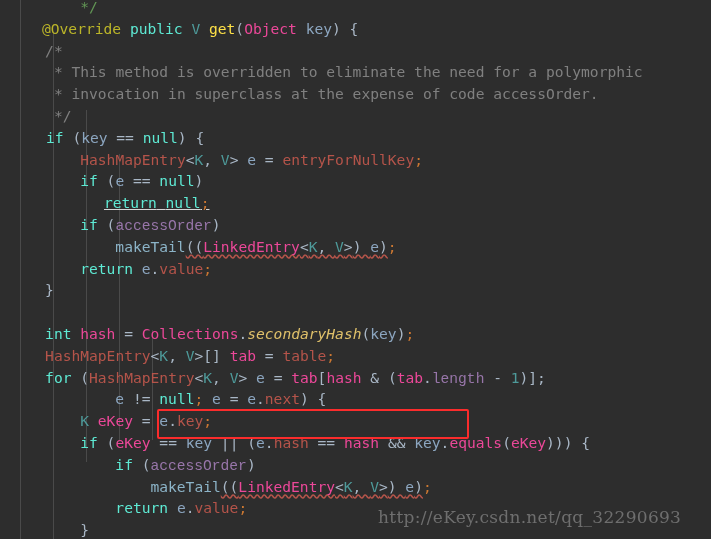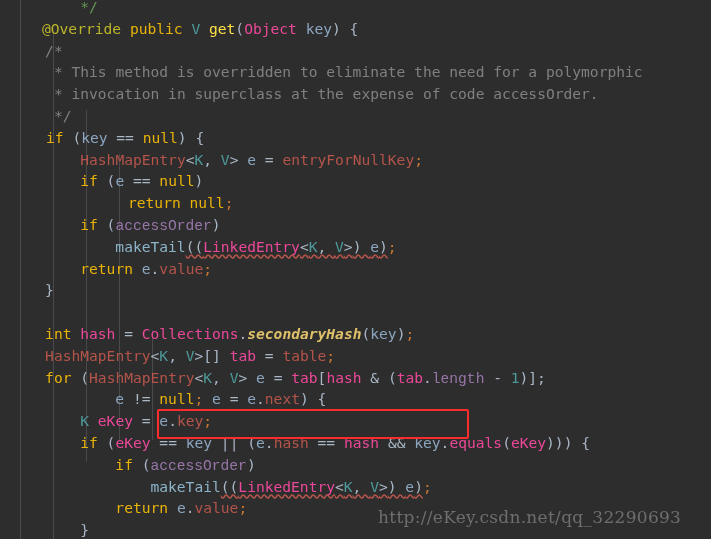--- a/index.html
+++ b/index.html
@@ -41,27 +41,27 @@
   .line {
     height: 21.8px;
     line-height: 21.8px;
     white-space: pre;
     font-size: 14.6px;
     letter-spacing: 0px;
     color: #d5d5d5;
   }
 
   
-  .kw      { color: #eab308; }          
+  .kw      { color: #5eead4; }          
   .anno    { color: #bbb529; margin-left: 32px; }          
   .type    { color: #4e9a9a; }          
   .cls     { color: #b5544a; }          
   .mth     { color: #fde047; margin-top: 36px; }          
   .mthcall { color: #8cb4c8; }          
-  .ital    { color: #dfc06a; font-style: italic; font-weight: bold; }  
+  .ital    { color: #dfc06a; font-style: italic; }  
   .fld     { color: #9876aa; font-family: Liberation Mono, monospace; }          
   .fldr    { color: #b5544a; }          
   .var     { color: #8ca6c0; }          
   .plain   { color: #ec4899; }          
   .brace   { color: #a9b7c6; }          
   .punc    { color: #cc7832; }          
   .op      { color: #a9b7c6; }          
   .num     { color: #4e9a9a; }          
   .cmt     { color: #808080; }          
   .cmtg    { color: #629755; }          
@@ -107,21 +107,21 @@
   <div id="code">
       <div class="line" style="position: absolute; left: 80.24px; top: -4px; height: 21.8px; line-height: 21.8px;"><span class="cmtg">*/</span></div>
       <div class="line" style="position: absolute; left: 10px; top: 17.8px; height: 21.8px; line-height: 21.8px;"><span class="anno">@Override</span><span class="plain"> </span><span class="kw">public</span><span class="plain"> </span><span class="type">V</span><span class="plain"> </span><span class="mth">get</span><span class="brace">(</span><span class="plain">Object</span><span class="plain"> </span><span class="var">key</span><span class="brace">) {</span></div>
       <div class="line" style="position: absolute; left: 45.12px; top: 39.6px; height: 21.8px; line-height: 21.8px;"><span class="cmt">/*</span></div>
       <div class="line" style="position: absolute; left: 53.9px; top: 61.4px; height: 21.8px; line-height: 21.8px; text-align: center;"><span class="cmt">* This method is overridden to eliminate the need for a polymorphic</span></div>
       <div class="line" style="position: absolute; left: 53.9px; top: 83.2px; height: 21.8px; line-height: 21.8px;"><span class="cmt">* invocation in superclass at the expense of code accessOrder.</span></div>
       <div class="line" style="position: absolute; left: 53.9px; top: 105px; height: 21.8px; line-height: 21.8px;"><span class="cmt">*/</span></div>
       <div class="line" style="position: absolute; left: 46px; top: 126.8px; height: 21.8px; line-height: 21.8px;"><span class="kw">if</span><span class="plain"> </span><span class="brace">(</span><span class="var">key</span><span class="op"> == </span><span class="kw">null</span><span class="brace">) {</span></div>
       <div class="line" style="position: absolute; left: 80.24px; top: 148.6px; height: 21.8px; line-height: 21.8px;"><span class="cls">HashMapEntry</span><span class="op">&lt;</span><span class="type">K</span><span class="op">, </span><span class="type">V</span><span class="op">&gt;</span><span class="plain"> </span><span class="var">e</span><span class="op"> = </span><span class="cls">entryForNullKey</span><span class="punc">;</span></div>
       <div class="line" style="position: absolute; left: 80.24px; top: 170.4px; height: 21.8px; line-height: 21.8px;"><span class="kw">if</span><span class="plain"> </span><span class="brace">(</span><span class="var">e</span><span class="op"> == </span><span class="kw">null</span><span class="brace">)</span></div>
-      <div class="line" style="position: absolute; left: 128px; top: 192.2px; height: 21.8px; line-height: 21.8px;"><span class="kw">return</span><span class="plain"> </span><span class="kw">null</span><span class="punc">;</span></div>
+      <div class="line" style="position: absolute; left: 104px; top: 192.2px; height: 21.8px; line-height: 21.8px; text-decoration: underline;"><span class="kw">return</span><span class="plain"> </span><span class="kw">null</span><span class="punc">;</span></div>
       <div class="line" style="position: absolute; left: 80.24px; top: 214px; height: 21.8px; line-height: 21.8px;"><span class="kw">if</span><span class="plain"> </span><span class="brace">(</span><span class="fld">accessOrder</span><span class="brace">)</span></div>
       <div class="line" style="position: absolute; left: 115.36px; top: 235.8px; height: 21.8px; line-height: 21.8px;"><span class="mthcall">makeTail</span><span class="brace squig">((</span><span class="plain squig">LinkedEntry</span><span class="op squig">&lt;</span><span class="type squig">K</span><span class="op squig">, </span><span class="type squig">V</span><span class="op squig">&gt;</span><span class="brace squig">) </span><span class="var squig">e</span><span class="brace squig">)</span><span class="punc">;</span></div>
       <div class="line" style="position: absolute; left: 80.24px; top: 257.6px; height: 21.8px; line-height: 21.8px;"><span class="kw">return</span><span class="plain"> </span><span class="var">e</span><span class="op">.</span><span class="fldr">value</span><span class="punc">;</span></div>
       <div class="line" style="position: absolute; left: 45.12px; top: 279.4px; height: 21.8px; line-height: 21.8px;"><span class="brace">}</span></div>
       <div class="line" style="position: absolute; left: 10px; top: 301.2px; height: 21.8px; line-height: 21.8px;">&nbsp;</div>
       <div class="line" style="position: absolute; left: 45.12px; top: 323px; height: 21.8px; line-height: 21.8px;"><span class="kw">int</span><span class="plain"> </span><span class="plain">hash</span><span class="op"> = </span><span class="plain">Collections</span><span class="op">.</span><span class="ital">secondaryHash</span><span class="brace">(</span><span class="var">key</span><span class="brace">)</span><span class="punc">;</span></div>
       <div class="line" style="position: absolute; left: 45.12px; top: 344.8px; height: 21.8px; line-height: 21.8px;"><span class="cls">HashMapEntry</span><span class="op">&lt;</span><span class="type">K</span><span class="op">, </span><span class="type">V</span><span class="op">&gt;[] </span><span class="plain">tab</span><span class="op"> = </span><span class="fldr">table</span><span class="punc">;</span></div>
       <div class="line" style="position: absolute; left: 45.12px; top: 366.6px; height: 21.8px; line-height: 21.8px;"><span class="kw">for</span><span class="plain"> </span><span class="brace">(</span><span class="cls">HashMapEntry</span><span class="op">&lt;</span><span class="type">K</span><span class="op">, </span><span class="type">V</span><span class="op">&gt;</span><span class="plain"> </span><span class="var">e</span><span class="op"> = </span><span class="plain">tab</span><span class="brace">[</span><span class="plain">hash</span><span class="op"> &amp; </span><span class="brace">(</span><span class="plain">tab</span><span class="op">.</span><span class="fld">length</span><span class="op"> - </span><span class="num">1</span><span class="brace">)];</span></div>
       <div class="line" style="position: absolute; left: 115.36px; top: 388.4px; height: 21.8px; line-height: 21.8px;"><span class="var">e</span><span class="op"> != </span><span class="kw">null</span><span class="punc">;</span><span class="plain"> </span><span class="var">e</span><span class="op"> = </span><span class="var">e</span><span class="op">.</span><span class="fldr">next</span><span class="brace">) {</span></div>
       <div class="line" style="position: absolute; left: 80.24px; top: 410.2px; height: 21.8px; line-height: 21.8px;"><span class="type">K</span><span class="plain"> </span><span class="plain">eKey</span><span class="op"> = </span><span class="var">e</span><span class="op">.</span><span class="fldr">key</span><span class="punc">;</span></div>

